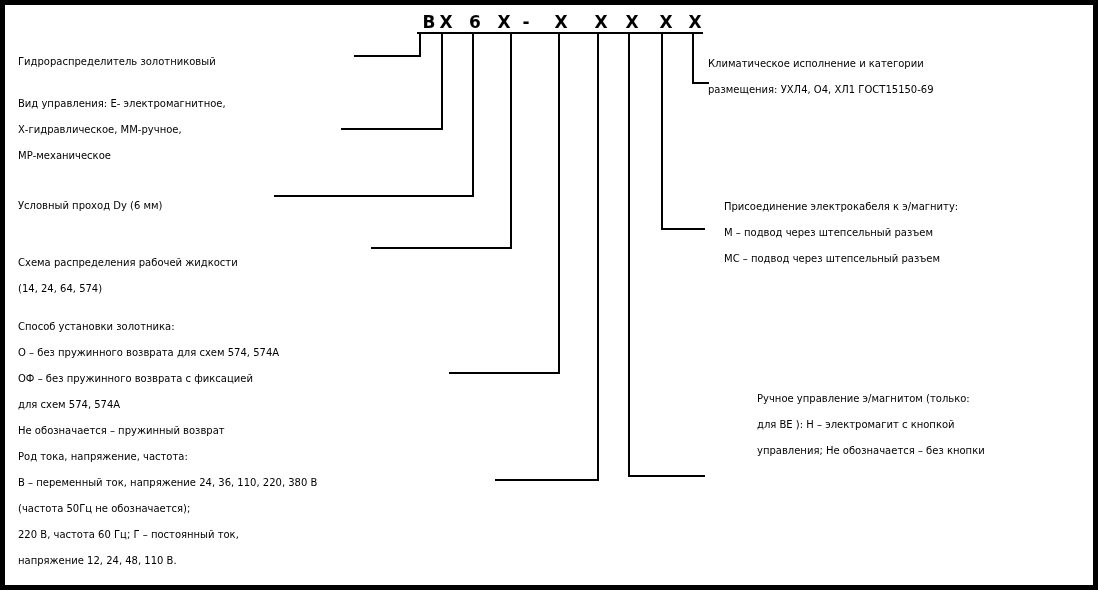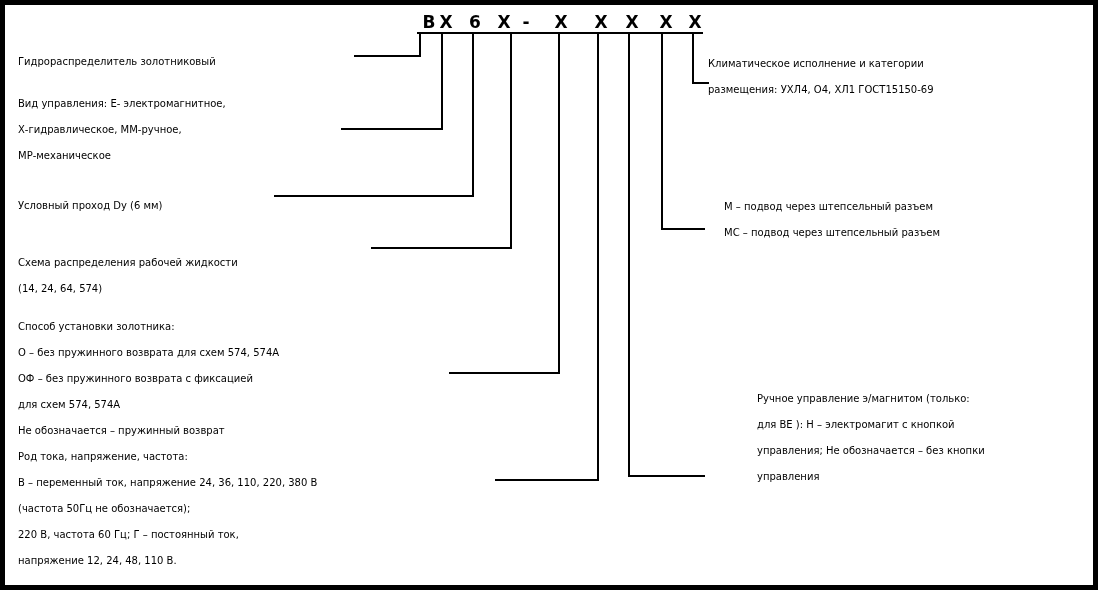--- a/index.html
+++ b/index.html
@@ -106,24 +106,24 @@
     <div class="line">220 В, частота 60 Гц; Г – постоянный ток,</div>
     <div class="line">напряжение 12, 24, 48, 110 В.</div>
   </div>
 
   <div class="tblock" style="left:703px;top:46px">
     <div class="line">Климатическое исполнение и категории</div>
     <div class="line">размещения: УХЛ4, О4, ХЛ1 ГОСТ15150-69</div>
   </div>
 
   <div class="tblock" style="left:719px;top:189px">
+    <div class="line">Присоединение электрокабеля к э/магниту:</div>
     <div class="line">М – подвод через штепсельный разъем</div>
     <div class="line">МС – подвод через штепсельный разъем</div>
   </div>
 
   <div class="tblock" style="left:752px;top:381px">
     <div class="line">Ручное управление э/магнитом (только:</div>
     <div class="line">для ВЕ ): Н – электромагит с кнопкой</div>
     <div class="line">управления; Не обозначается – без кнопки</div>
-    <div class="line">управления</div>
   </div>
 
 </div>
 
 </body></html>

